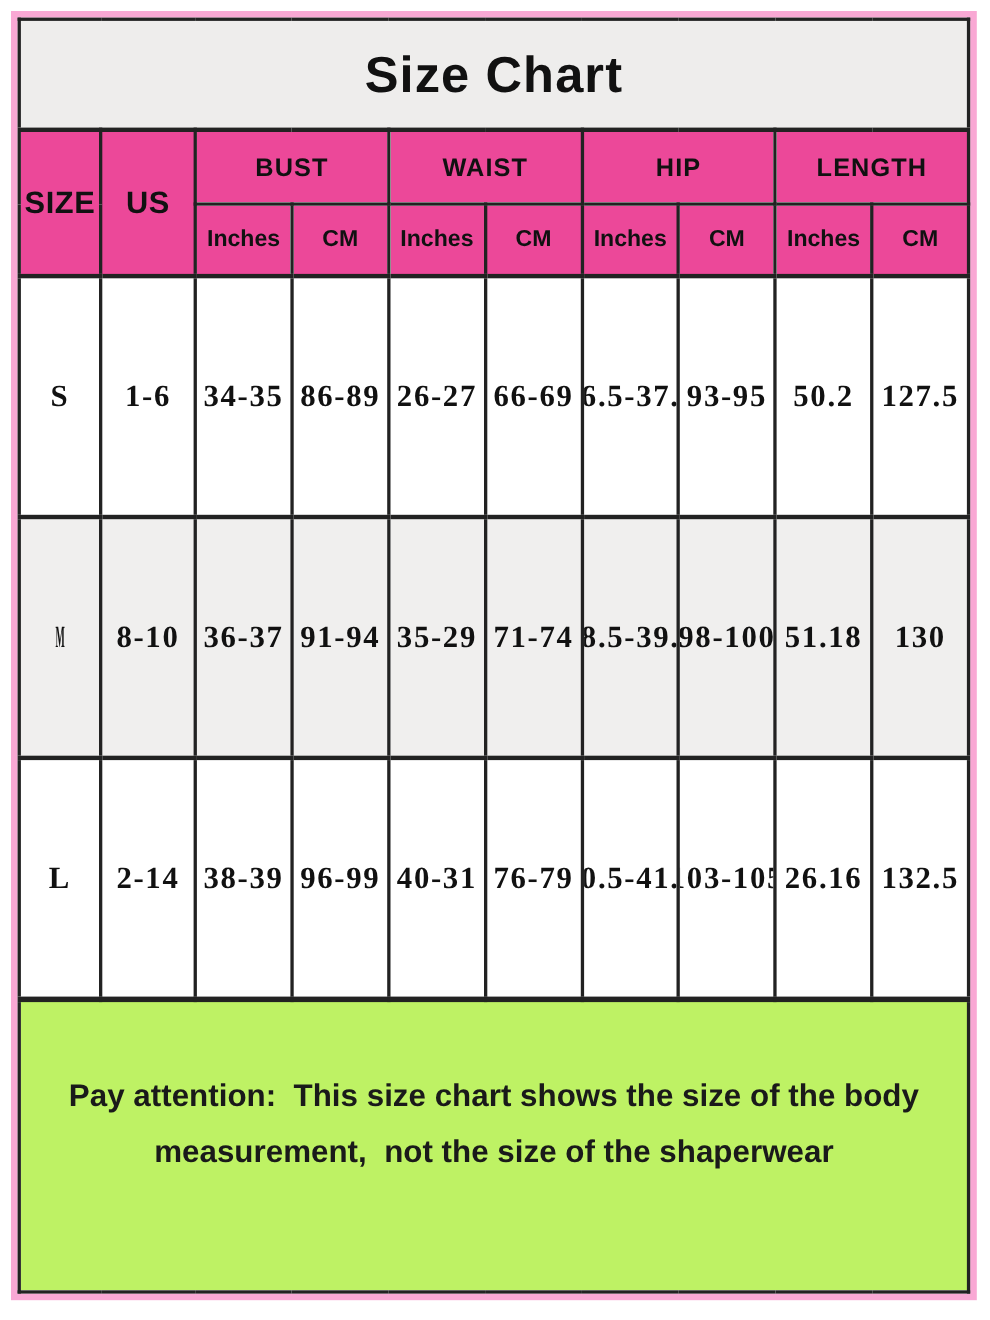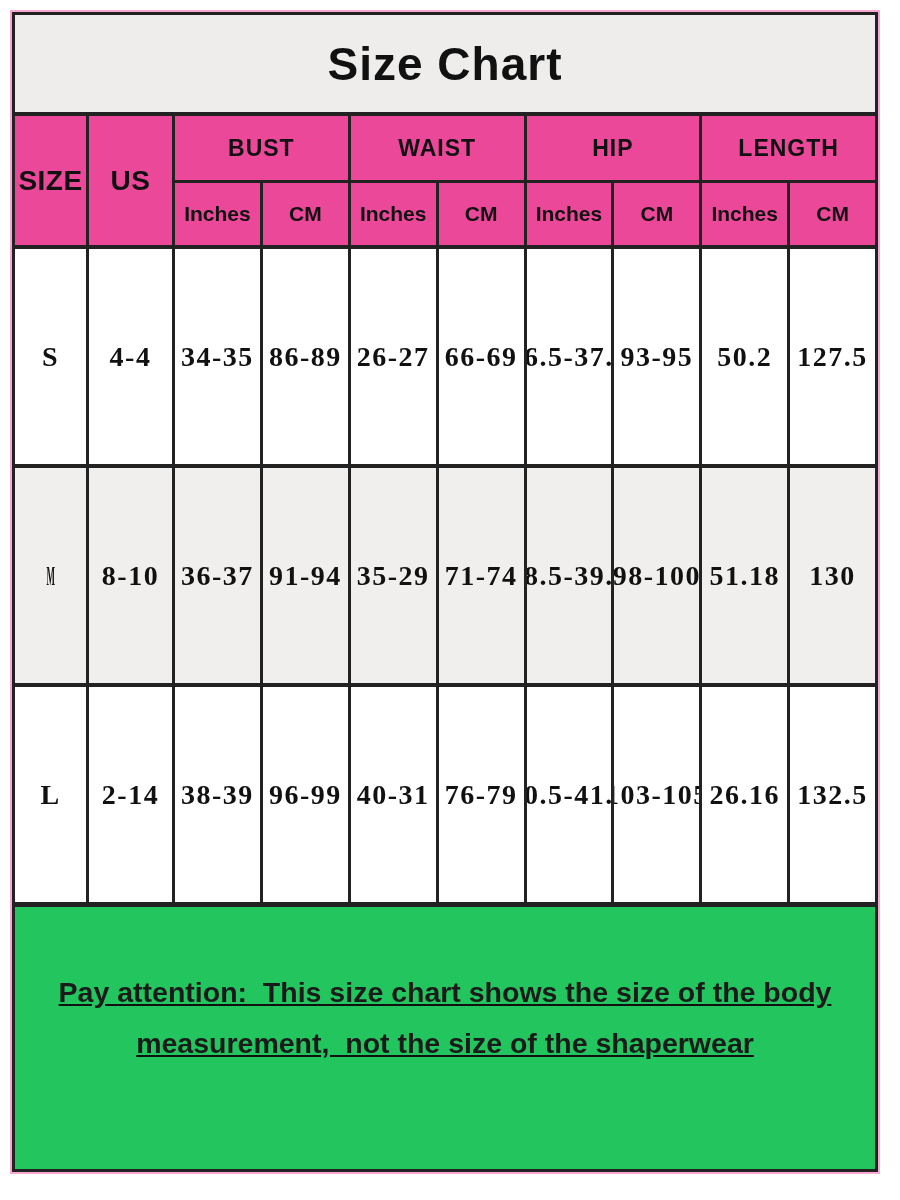--- a/index.html
+++ b/index.html
@@ -16,21 +16,21 @@
     height: 1200px;
     background: #ffffff;
     overflow: hidden;
   }
   .sheet {
     position: absolute;
     left: 10px;
     top: 10px;
     width: 866px;
     height: 1160px;
-    border: 2px solid #f9a8d4;
+    border: 6px solid #f9a8d4;
     background: #ffffff;
   }
   table.size-table {
     border-collapse: collapse;
     table-layout: fixed;
     width: 100%;
     height: 100%;
   }
   td {
     border: 3px solid #222222;
@@ -81,24 +81,23 @@
     white-space: nowrap;
     letter-spacing: 1.5px;
   }
   .size-glyph { display: inline-block; }
   tr[data-name="size-row-m"] .size-glyph {
     transform: scaleX(0.32);
     transform-origin: center;
   }
   
   tr.note-row td {
-    background: #22c55e;
+    background: #bef264;
     border-top-width: 5px;
     vertical-align: middle;
-    text-decoration: underline;
   }
   .note {
     margin: 0 auto;
     padding: 0 14px 40px 14px;
     max-width: 840px;
     font-family: "Liberation Sans", sans-serif;
     font-weight: bold;
     font-size: 28.5px;
     line-height: 1.8;
     color: #1a1a1a;
@@ -149,21 +148,21 @@
         <td class="hdr unit" data-name="unit-header-length-cm">CM</td>
       </tr>
 
       <tr class="data-row" data-name="size-row-s">
         <td data-name="cell-size">
               <div class="clip">
                 <span class="size-glyph" data-name="size-label">S</span>
               </div>
             </td>
         <td data-name="cell-us">
-              <div class="clip" data-name="us-value">4-4</div>
+              <div class="clip" data-name="us-value">1-6</div>
             </td>
         <td data-name="cell-bust-inches">
               <div class="clip" data-name="bust-inches-value">34-35</div>
             </td>
         <td data-name="cell-bust-cm">
               <div class="clip" data-name="bust-cm-value">86-89</div>
             </td>
         <td data-name="cell-waist-inches">
               <div class="clip" data-name="waist-inches-value">26-27</div>
             </td>

